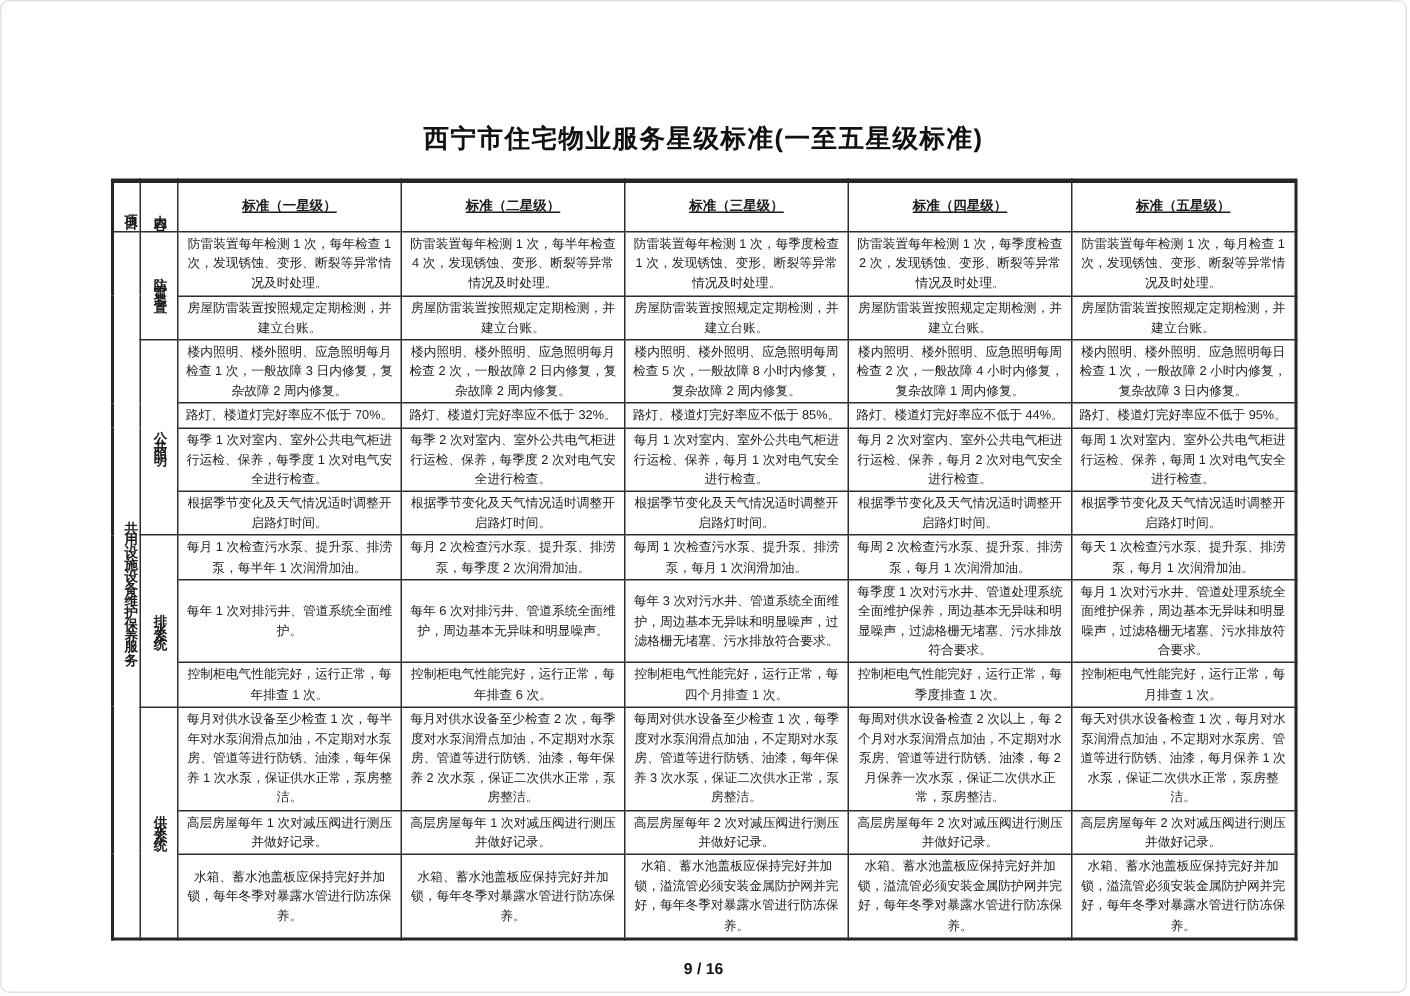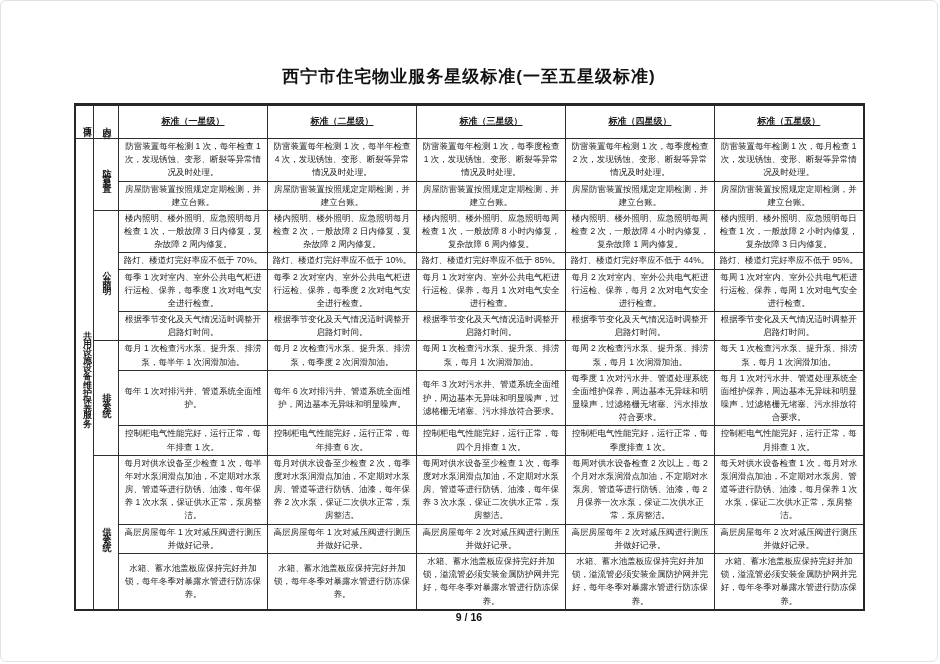--- a/index.html
+++ b/index.html
@@ -1,20 +1,20 @@
 <!DOCTYPE html>
 <html><head>
 <meta charset="utf-8">
 <style>
   html,body{margin:0;padding:0;background:#ffffff;}
   body{font-family:"Liberation Sans","DejaVu Sans",sans-serif;color:#1c1c1c;}
   .page{
     position:relative;width:938px;height:662px;box-sizing:border-box;
     border:1px solid #e2e2e2;border-radius:6px;background:#ffffff;
-    padding-top:64px;overflow:hidden;
+    padding-top:80px;overflow:hidden;
   }
   .doc-title{
     margin:0 0 15px 0;text-align:center;font-size:17px;font-weight:700;
     color:#111;letter-spacing:1px;
   }
   table.standards{
     border-collapse:collapse;table-layout:fixed;margin:0 auto;width:789px;
     border:2px solid #262626;border-top-width:3px;
   }
   table.standards th,table.standards td{
@@ -23,21 +23,21 @@
   }
   table.standards th{font-weight:700;height:30px;font-size:9px;text-decoration:underline;}
   .vcell{padding:1px 0;}
   .vtext{
     display:inline-block;writing-mode:vertical-rl;text-orientation:upright;
     letter-spacing:5px;font-weight:700;font-size:9px;
   }
   .vtext.head{letter-spacing:2px;}
   .vtext.project{letter-spacing:8px;}
   .page-footer{
-    text-align:center;font-weight:700;font-size:10.5px;color:#111;
+    margin-top:13px;text-align:center;font-weight:700;font-size:10.5px;color:#111;
   }
 </style>
 </head>
 <body>
 
 <div class="page">
   <h1 class="doc-title">西宁市住宅物业服务星级标准(一至五星级标准)</h1>
 
   <table class="standards">
     <colgroup>
@@ -74,27 +74,27 @@
         <td>房屋防雷装置按照规定定期检测，并建立台账。</td>
         <td>房屋防雷装置按照规定定期检测，并建立台账。</td>
         <td>房屋防雷装置按照规定定期检测，并建立台账。</td>
         <td>房屋防雷装置按照规定定期检测，并建立台账。</td>
         <td>房屋防雷装置按照规定定期检测，并建立台账。</td>
       </tr>
       <tr>
         <td class="vcell" rowspan="4"><span class="vtext">公共照明</span></td>
         <td>楼内照明、楼外照明、应急照明每月检查 1 次，一般故障 3 日内修复，复杂故障 2 周内修复。</td>
         <td>楼内照明、楼外照明、应急照明每月检查 2 次，一般故障 2 日内修复，复杂故障 2 周内修复。</td>
-        <td>楼内照明、楼外照明、应急照明每周检查 1 次，一般故障 8 小时内修复，复杂故障 6 周内修复。</td>
+        <td>楼内照明、楼外照明、应急照明每周检查 5 次，一般故障 8 小时内修复，复杂故障 2 周内修复。</td>
         <td>楼内照明、楼外照明、应急照明每周检查 2 次，一般故障 4 小时内修复，复杂故障 1 周内修复。</td>
         <td>楼内照明、楼外照明、应急照明每日检查 1 次，一般故障 2 小时内修复，复杂故障 3 日内修复。</td>
       </tr>
       <tr>
         <td>路灯、楼道灯完好率应不低于 70%。</td>
-        <td>路灯、楼道灯完好率应不低于 10%。</td>
+        <td>路灯、楼道灯完好率应不低于 32%。</td>
         <td>路灯、楼道灯完好率应不低于 85%。</td>
         <td>路灯、楼道灯完好率应不低于 44%。</td>
         <td>路灯、楼道灯完好率应不低于 95%。</td>
       </tr>
       <tr>
         <td>每季 1 次对室内、室外公共电气柜进行运检、保养，每季度 1 次对电气安全进行检查。</td>
         <td>每季 2 次对室内、室外公共电气柜进行运检、保养，每季度 2 次对电气安全进行检查。</td>
         <td>每月 1 次对室内、室外公共电气柜进行运检、保养，每月 1 次对电气安全进行检查。</td>
         <td>每月 2 次对室内、室外公共电气柜进行运检、保养，每月 2 次对电气安全进行检查。</td>
         <td>每周 1 次对室内、室外公共电气柜进行运检、保养，每周 1 次对电气安全进行检查。</td>

